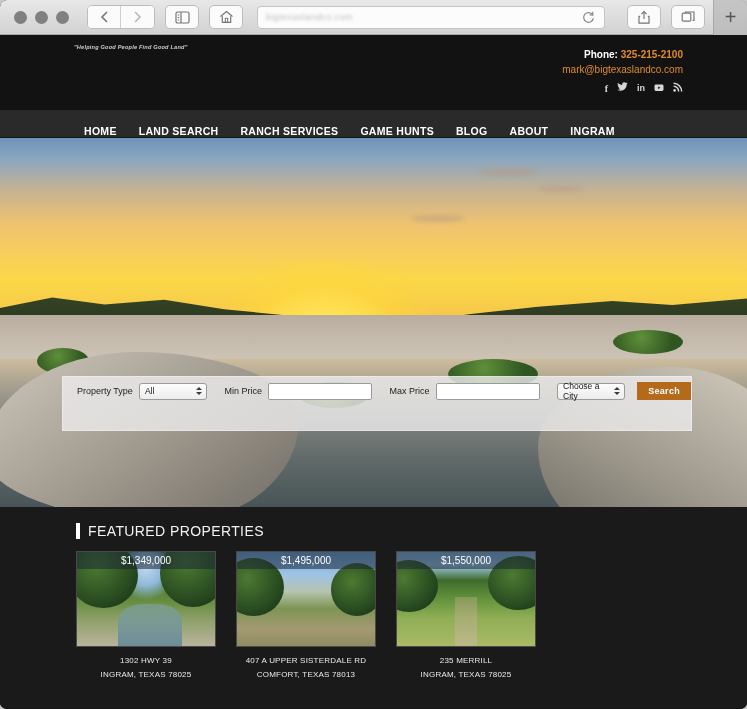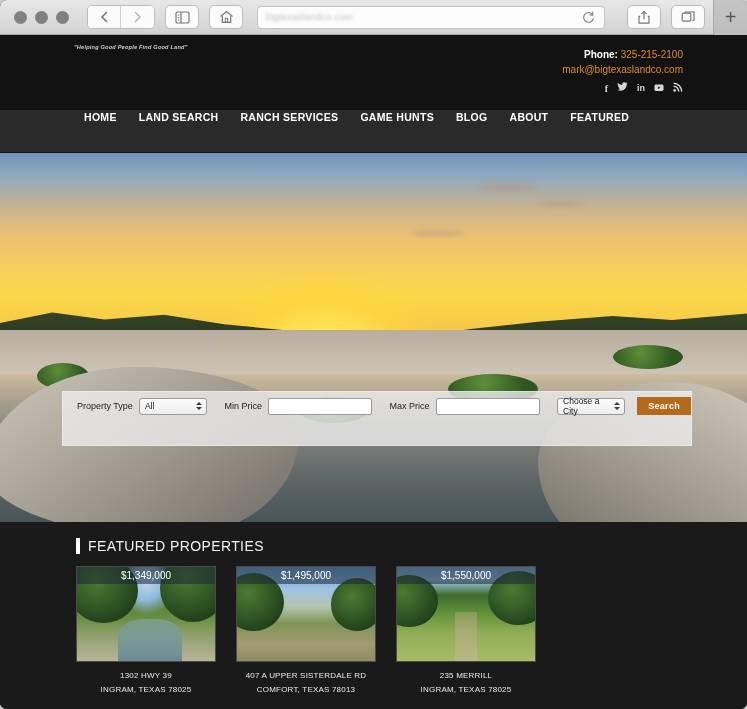--- a/index.html
+++ b/index.html
@@ -124,33 +124,33 @@
     margin-top: 4px;
     font-size: 5.6px; font-style: italic; font-weight: bold;
     color: #cfcfcf; letter-spacing: .2px; white-space: nowrap;
   }
 
   .contact {
     position: absolute; right: 64px; top: 12px;
     text-align: right; line-height: 15px;
   }
   .phone-line { font-size: 10px; color: #fff; font-weight: bold; }
-  .phone-line .num { color: #e08b2e; font-weight: normal; }
+  .phone-line .num { color: #e08b2e; font-weight: bold; }
   .email { font-size: 10px; color: #e08b2e; }
   .socials {
     margin-top: 5px; display: flex; gap: 9px; justify-content: flex-end;
     align-items: center; color: #d7d7d7;
   }
   .socials span { font-size: 10px; line-height: 11px; display: inline-block; }
   .socials .fb { font-weight: bold; font-family: "Liberation Serif", serif; }
   .socials .li { font-weight: bold; font-size: 9px; }
 
   .nav {
-    height: 42px; background: #2a2a2a;
-    display: flex; align-items: flex-start;
+    height: 27px; background: #2a2a2a;
+    display: flex; align-items: flex-end;
     padding-left: 84px;
     border-bottom: 1px solid #161616;
   }
   .nav a {
     color: #fff; font-size: 10.5px; font-weight: bold;
     letter-spacing: .3px; margin-right: 22px;
     text-decoration: none; white-space: nowrap;
   }
 
   
@@ -420,21 +420,21 @@
       </div>
     </div>
 
     <div class="nav">
       <a href="#">HOME</a>
       <a href="#">LAND SEARCH</a>
       <a href="#">RANCH SERVICES</a>
       <a href="#">GAME HUNTS</a>
       <a href="#">BLOG</a>
       <a href="#">ABOUT</a>
-      <a href="#">FEATURED</a>
+      <a href="#">INGRAM</a>
     </div>
 
     <div class="hero">
       <div class="sky"></div>
       <div class="sun"></div>
       <div class="cloud" style="left:64%;top:8%;width:60px;height:8px;"></div>
       <div class="cloud" style="left:72%;top:13%;width:46px;height:6px;"></div>
       <div class="cloud" style="left:55%;top:21%;width:54px;height:7px;"></div>
       <div class="ridge"></div>
       <div class="ground"></div>

